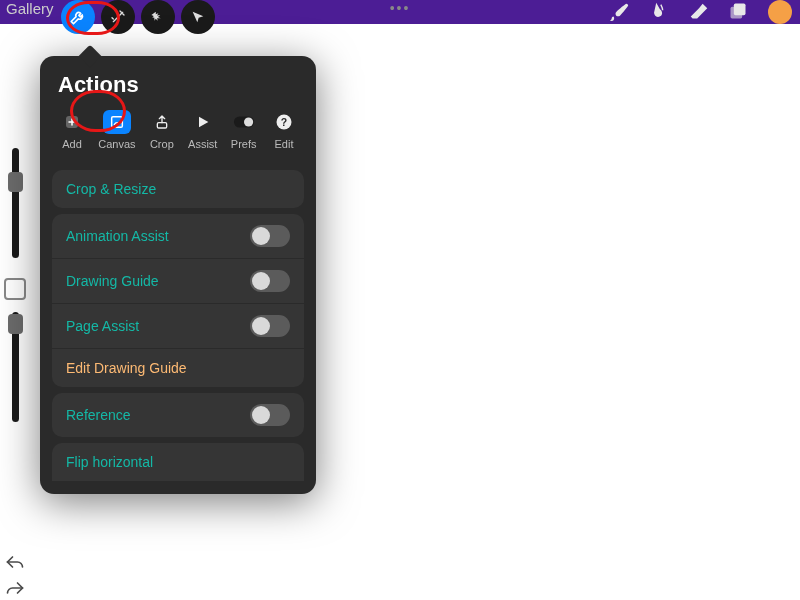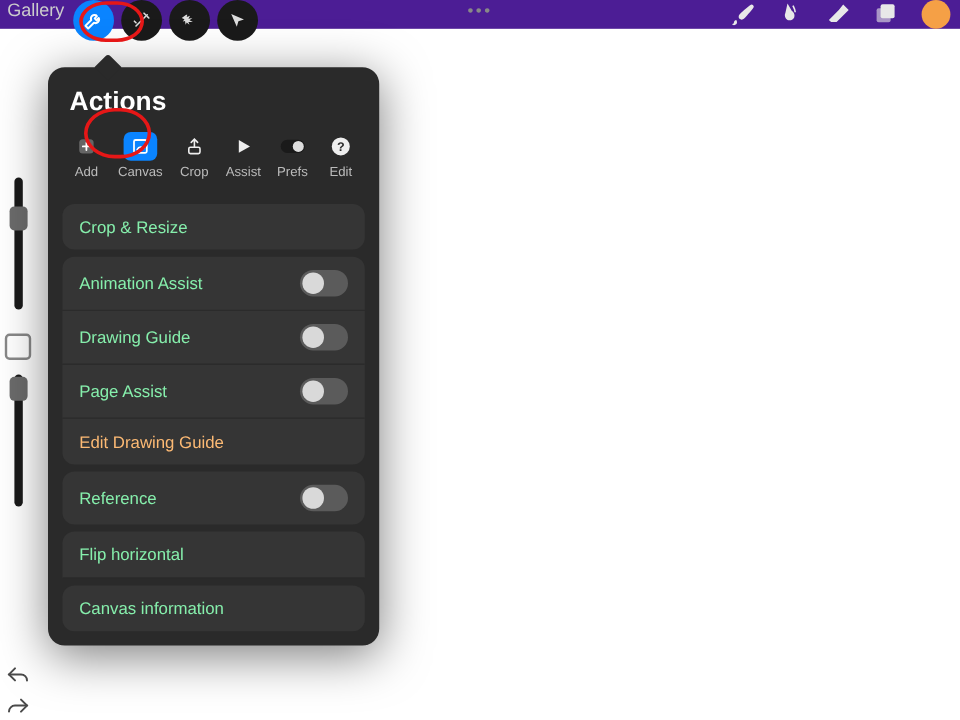--- a/index.html
+++ b/index.html
@@ -135,21 +135,21 @@
   }
   .tab-item.active .tab-icon { background: #0a84ff; }
 
   .section-group { margin-top: 6px; }
   .list-item {
     background: #353535;
     border-bottom: 1px solid #2a2a2a;
     padding: 11px 14px;
     font-size: 14px;
     display: flex; align-items: center; justify-content: space-between;
-    color: #86efac;
+    color: #14b8a6;
     border-radius: 0;
   }
   .list-item.first { border-top-left-radius: 10px; border-top-right-radius: 10px; }
   .list-item.last { border-bottom-left-radius: 10px; border-bottom-right-radius: 10px; border-bottom: none; }
   .list-item.single { border-radius: 10px; border-bottom: none; }
   .list-item.disabled { color: #fdba74; }
 
   .toggle {
     width: 40px; height: 22px;
     background: #5b5b5b;
@@ -336,18 +336,13 @@
       <span class="toggle"></span>
     </div>
   </div>
 
   <div class="section-group">
     <div class="list-item first">
       <span>Flip horizontal</span>
     </div>
   </div>
 
-  <div class="section-group">
-    <div class="list-item single">
-      <span>Canvas information</span>
-    </div>
-  </div>
 </div>
 
 </body></html>

